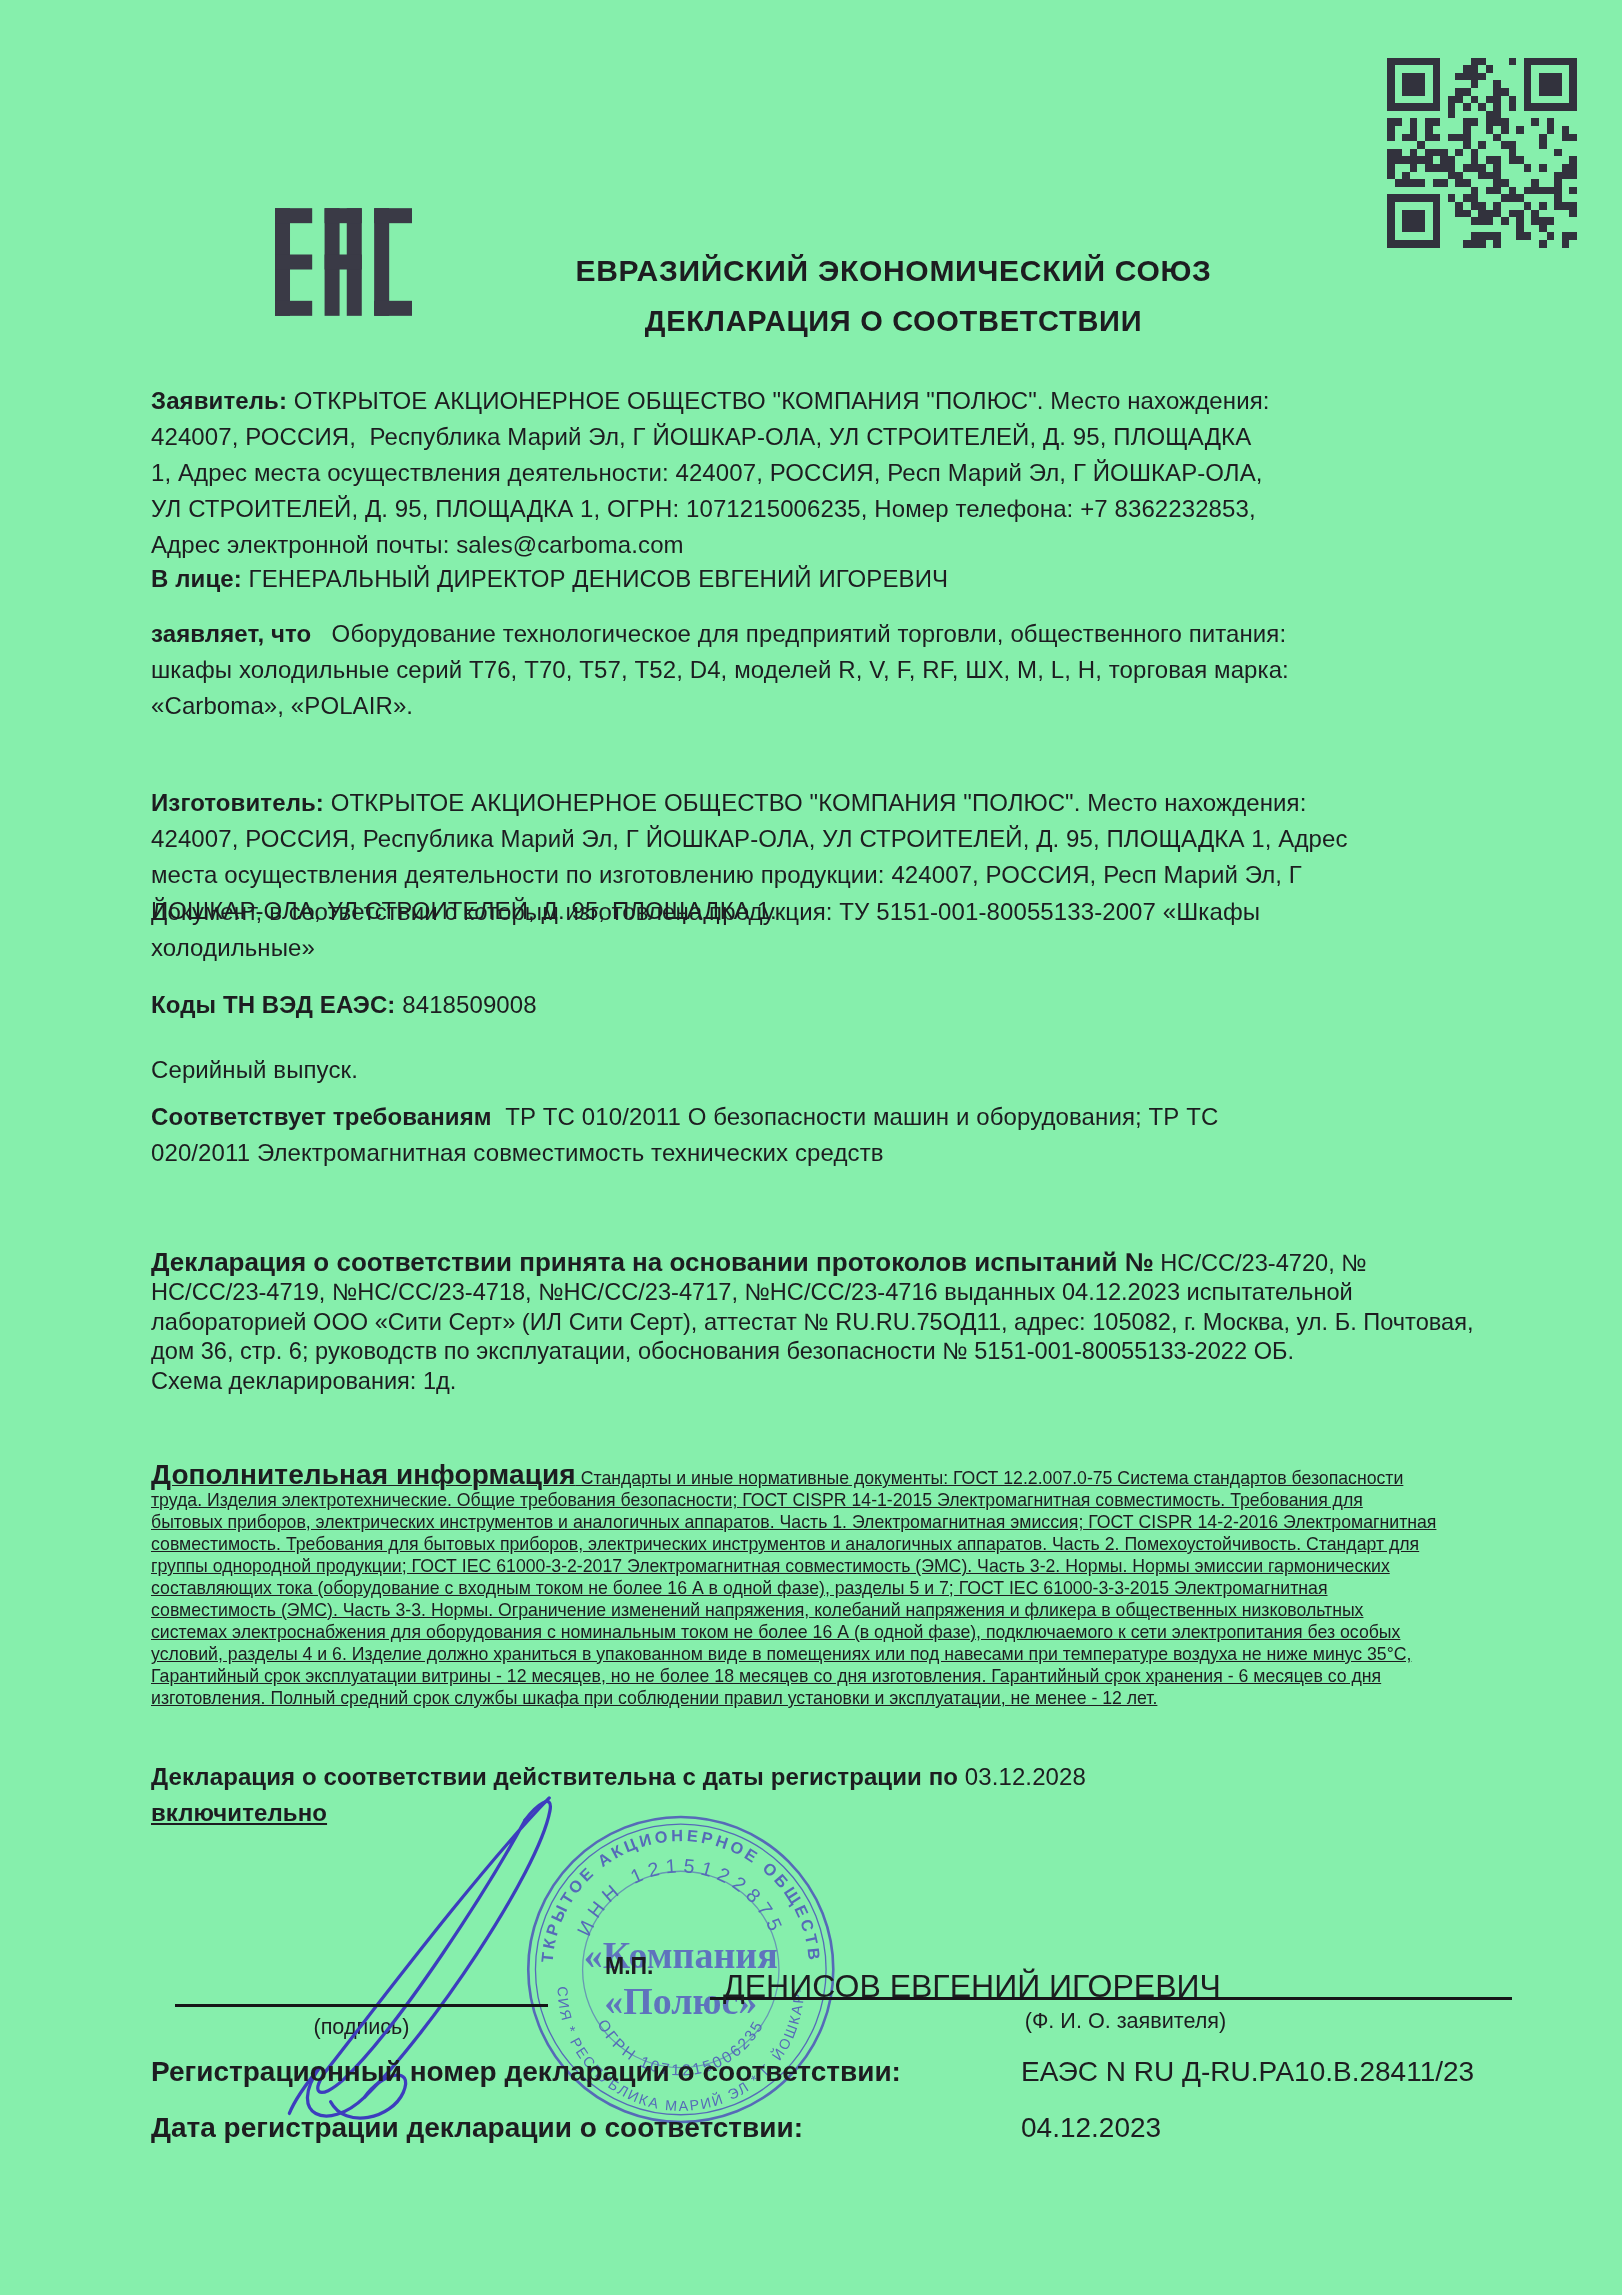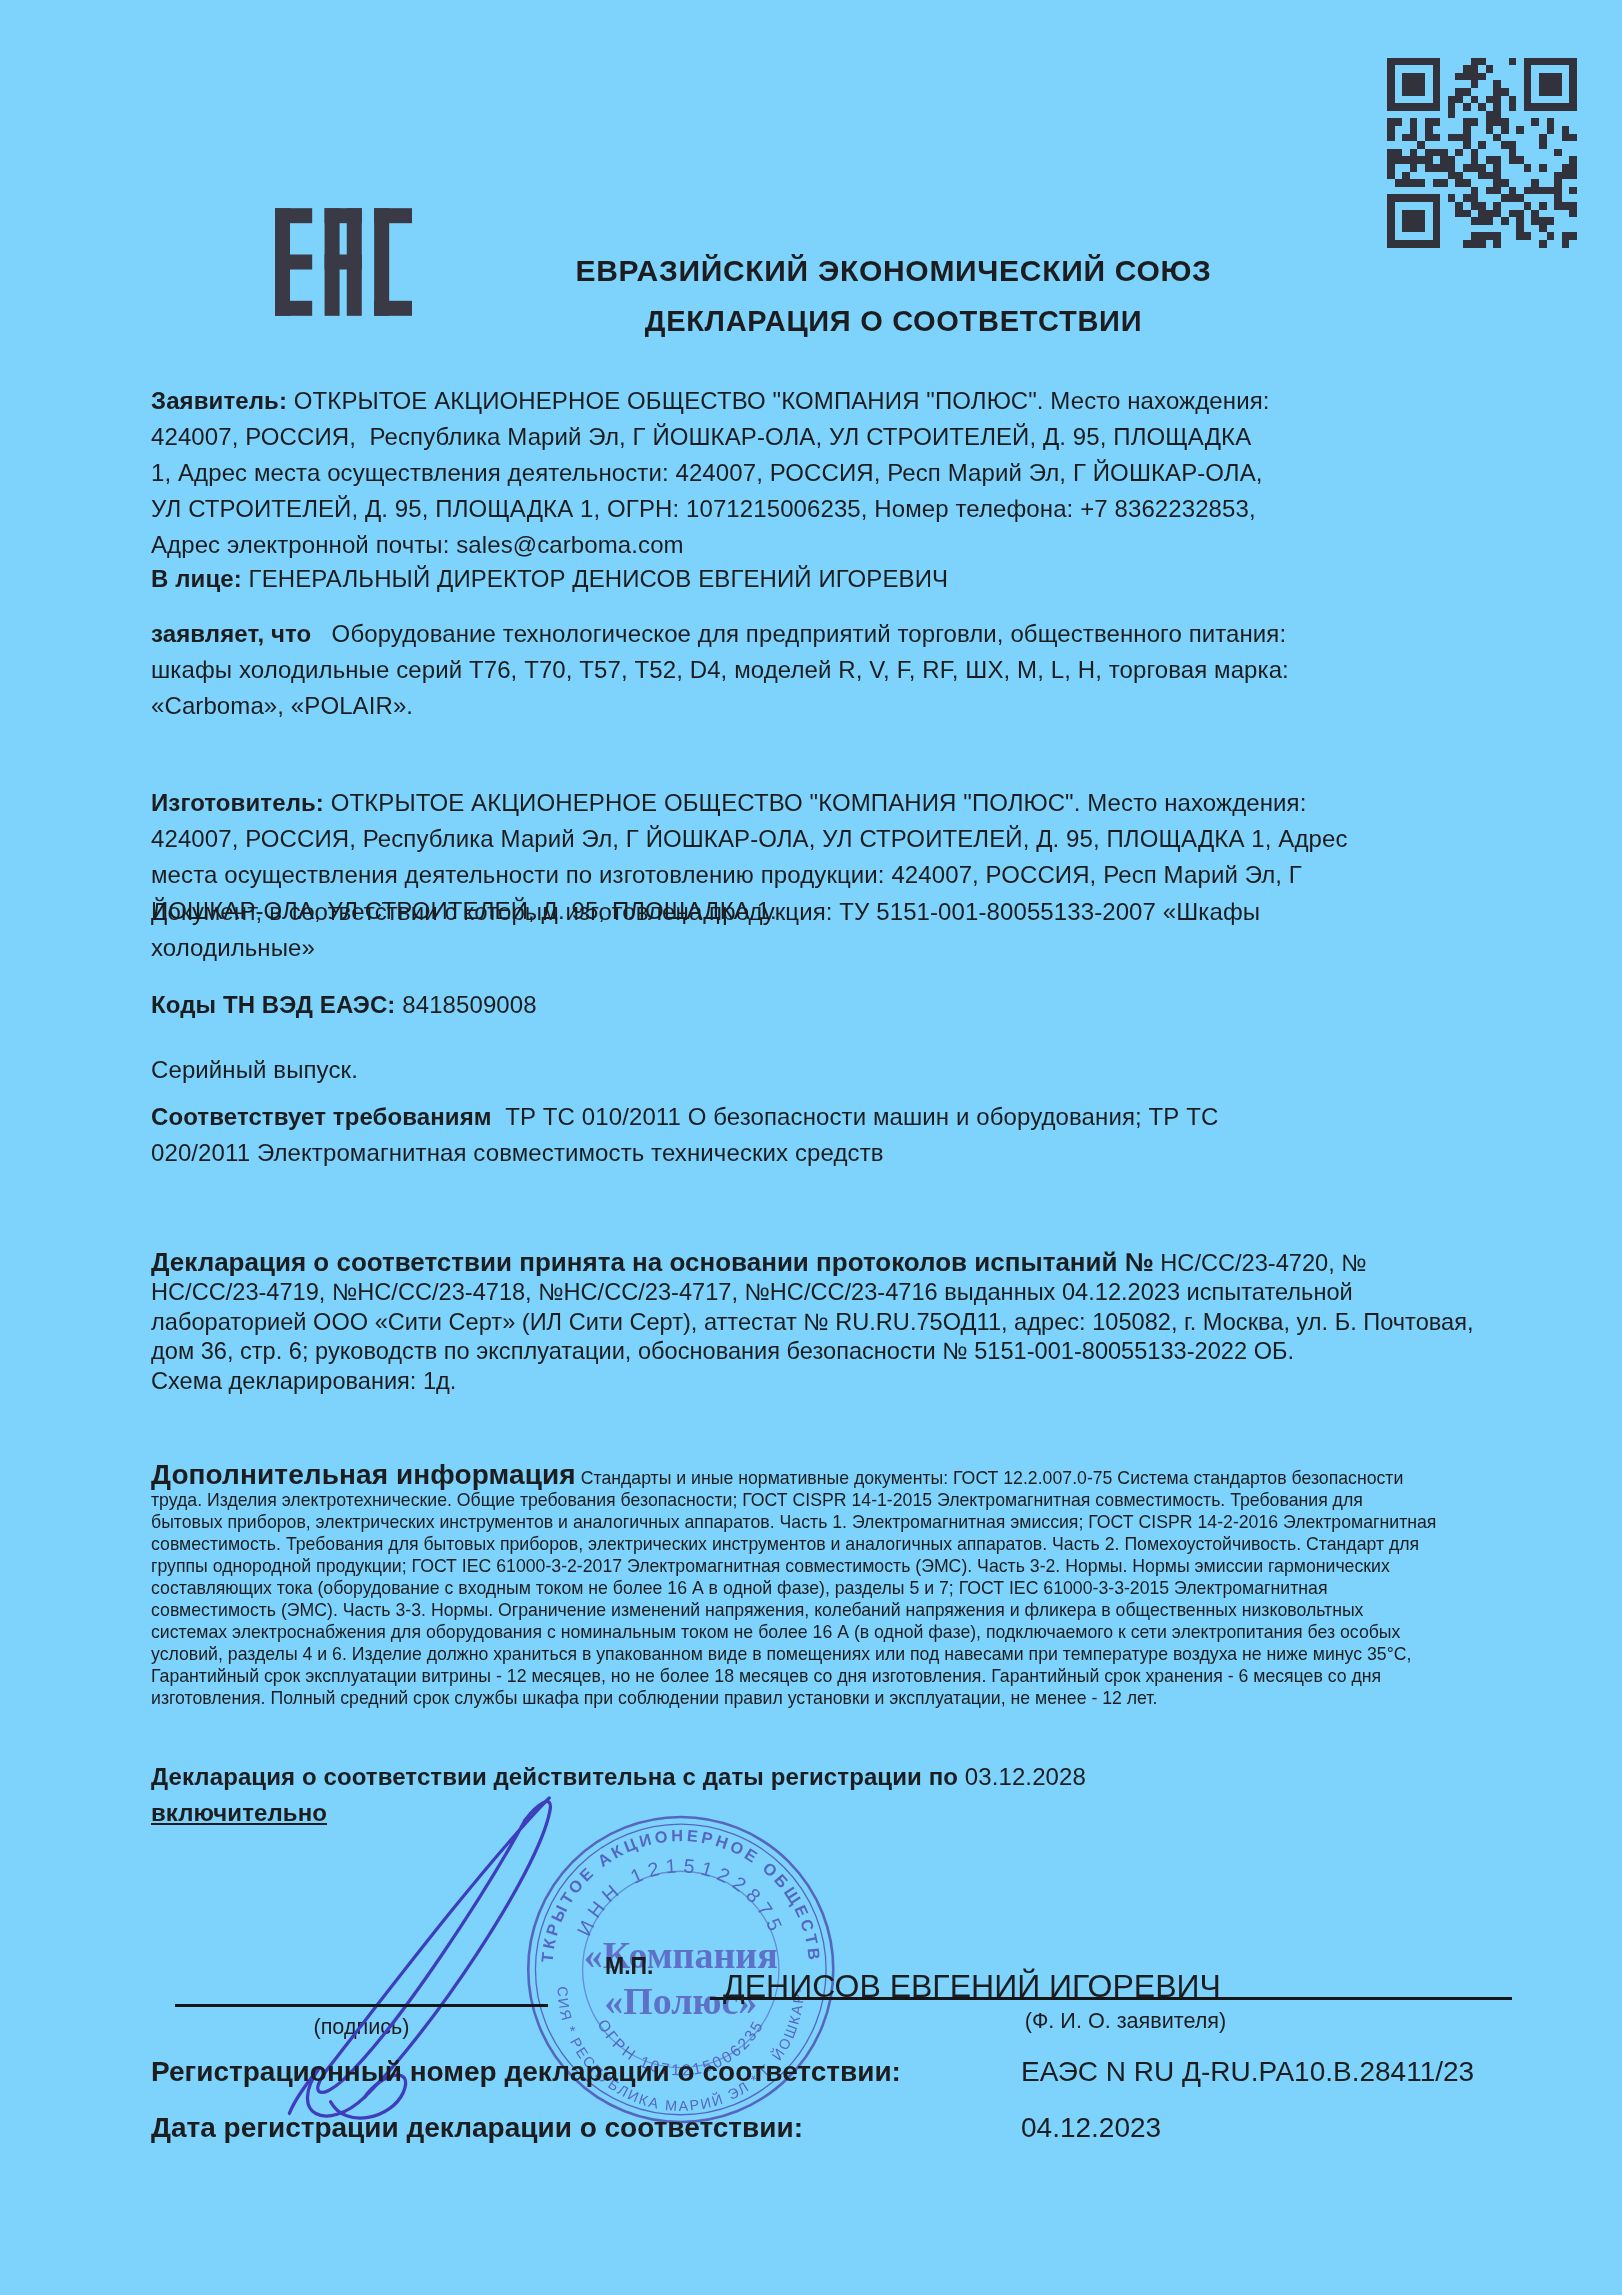--- a/index.html
+++ b/index.html
@@ -1,38 +1,38 @@
 <!DOCTYPE html>
 <html style="font-size:10.5px"><head>
 <meta charset="utf-8">
 <style>
   html,body{margin:0;padding:0;background:#9a9a9a;}
   .page{
     position:relative;
     width:1623px;height:2295px;
-    background:#7dd3fc;
+    background:#86efac;
     font-family:"Liberation Sans", sans-serif;
     color:#1d1d20;
     overflow:hidden;
   }
   .abs{position:absolute;}
   .body-text{
     font-size:24px;
     line-height:36px;
     letter-spacing:0.1px;
   }
   .pre{white-space:pre;}
   b.lbl{font-weight:bold;}
   .title{
     font-weight:bold;
     text-align:center;
     letter-spacing:0.7px;
   }
   .basis-text{font-size:23.6px;line-height:29.4px;margin-top:32px;}
-  .fine{font-size:17.7px;line-height:22px;letter-spacing:0;}
+  .fine{font-size:17.7px;line-height:22px;letter-spacing:0;text-decoration:underline;}
   .fine-head{font-size:28px;font-weight:bold;line-height:22px;letter-spacing:0.1px;}
   .caption{font-size:21.6px;}
   .sig-line{height:2.6px;background:#161618;}
   .reg-label{font-weight:bold;font-size:28px;}
   .reg-value{font-size:28px;}
   .mp{font-size:23px;font-weight:bold;z-index:6;}
   .fio-name{font-size:32px;z-index:6;}
   svg text{user-select:none;}
 </style>
 </head>

